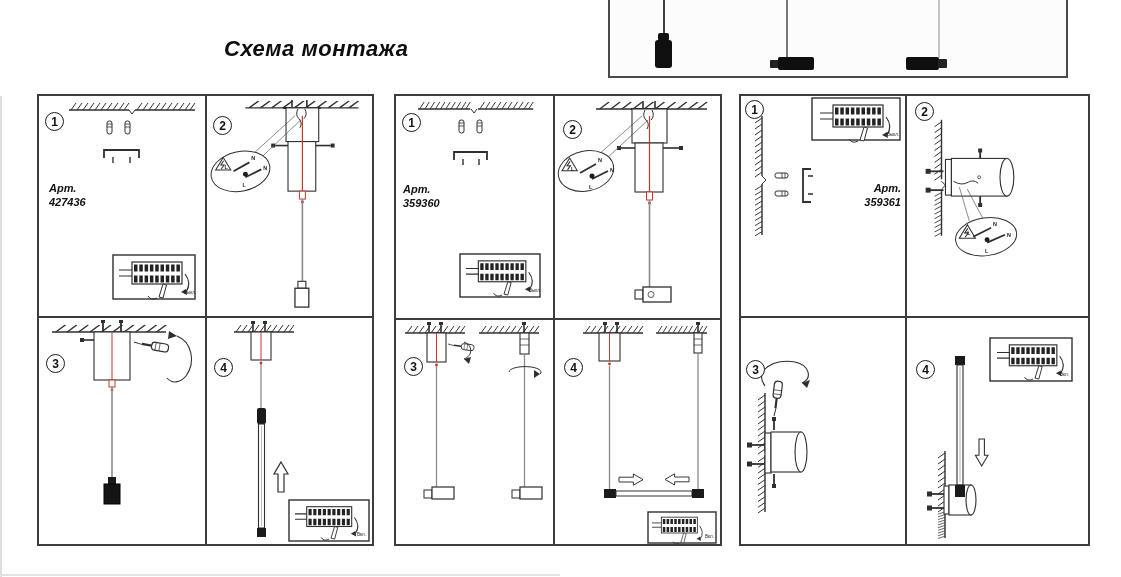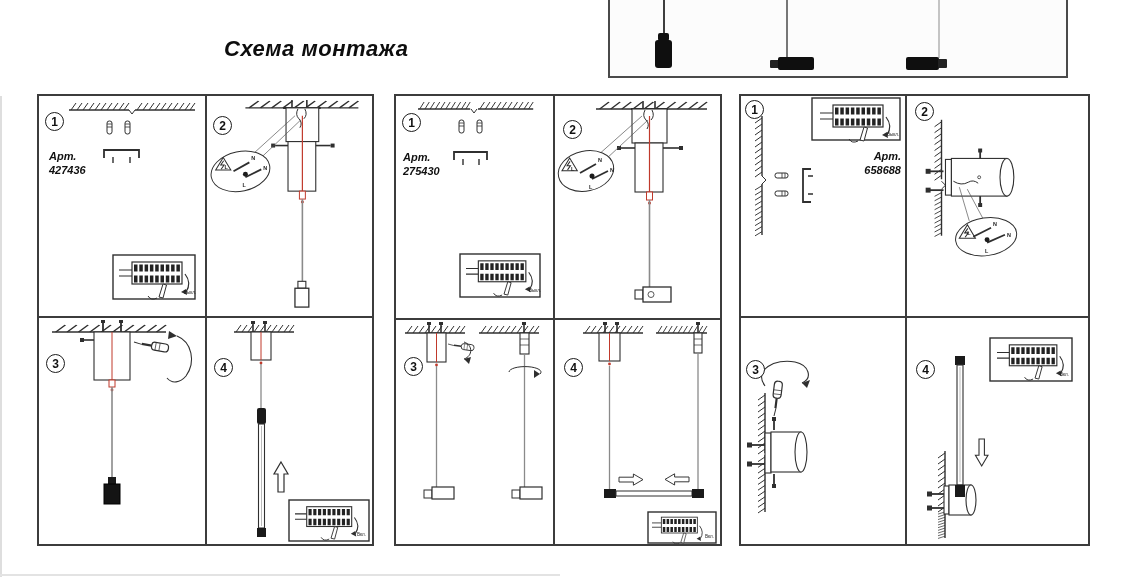--- a/index.html
+++ b/index.html
@@ -24,21 +24,21 @@
   .p2 { left:394px; width:328px; height:452px; grid-template-columns:159px 1fr; grid-template-rows:224px 1fr; }
   .p3 { left:739px; width:351px; height:452px; grid-template-columns:166px 1fr; grid-template-rows:222px 1fr; }
   .cell { position:relative; background:#fff; }
   .br { border-right:2px solid #3c3c3c; }
   .bb { border-bottom:2px solid #3c3c3c; }
 
   .badge { position:absolute; width:19px; height:19px; border:1.6px solid #1c1c1c; border-radius:50%;
            display:flex; align-items:center; justify-content:center;
            font-size:12px; font-weight:bold; background:#fff; z-index:3; }
   .art { position:absolute; font-size:11px; font-weight:bold; font-style:italic;
-         line-height:1.25; z-index:3; }
+         line-height:1.25; z-index:3;margin-top:32px; }
   .art-r { text-align:right; }
 
   svg.diagram { position:absolute; left:0; top:0; width:100%; height:100%; display:block; }
   .wl { font-size:5.5px; font-weight:bold; fill:#1c1c1c; }
   .il { font-size:4.5px; fill:#1c1c1c; }
 </style>
 </head>
 <body>
 
 <svg width="0" height="0" style="position:absolute" aria-hidden="true">
@@ -200,21 +200,21 @@
         </g>
       </svg>
     </div>
   </section>
 
   <section class="panel p2">
     <div class="cell br bb">
       <span class="badge" style="left:6px;top:17px">1</span>
       <div class="art" style="left:7px;top:55px">
         <span>Арт.</span><br>
-        <span>275430</span>
+        <span>359360</span>
       </div>
       <svg class="diagram" viewBox="0 0 157 222">
         <use href="#hatchH" transform="translate(22,5) scale(0.87,1)"></use>
           <use href="#hatchH" transform="translate(82,5) scale(0.92,1)"></use>
         <path d="M75 13 l3 4 l3 -4" stroke="#2f2f2f" stroke-width="1" fill="none"></path>
         <use href="#dowel" transform="translate(61,24)"></use>
         <use href="#dowel" transform="translate(79,24)"></use>
         <path d="M58 64 V56 H91 V64" stroke="#2f2f2f" stroke-width="1.8" fill="none"></path>
         <path d="M67 63 v6 M83 63 v6" stroke="#2f2f2f" stroke-width="1.4" fill="none"></path>
         <g>
@@ -317,21 +317,21 @@
         </g>
       </svg>
     </div>
   </section>
 
   <section class="panel p3">
     <div class="cell br bb">
       <span class="badge" style="left:4px;top:4px">1</span>
       <div class="art art-r" style="left:98px;top:54px;width:62px">
         <span>Арт.</span><br>
-        <span>658688</span>
+        <span>359361</span>
       </div>
       <svg class="diagram" viewBox="0 0 164 220">
         <use href="#hatchV" transform="translate(13,20)"></use>
         <path d="M21 80 l4 4 l-4 4" stroke="#2f2f2f" stroke-width="1" fill="none"></path>
         <use href="#hatchV" transform="translate(13,88) scale(1,0.85)"></use>
         <use href="#dowel" transform="translate(47,75) rotate(90)"></use>
         <use href="#dowel" transform="translate(47,93) rotate(90)"></use>
         <path d="M70 73 H62 V106 H70" stroke="#2f2f2f" stroke-width="1.8" fill="none"></path>
         <path d="M67 80 h5 M67 98 h5" stroke="#2f2f2f" stroke-width="1.4" fill="none"></path>
         <g>

